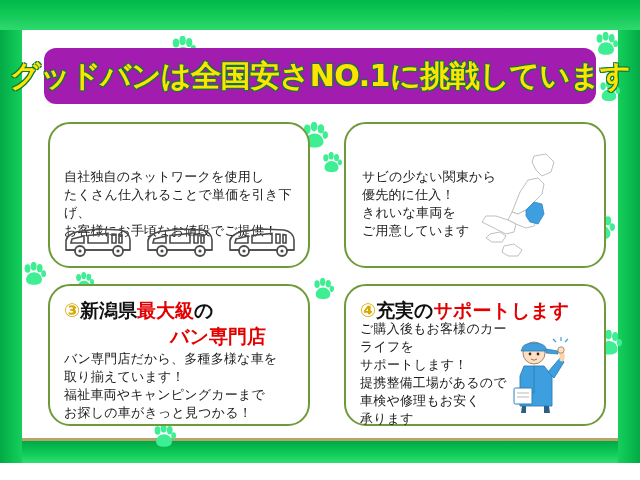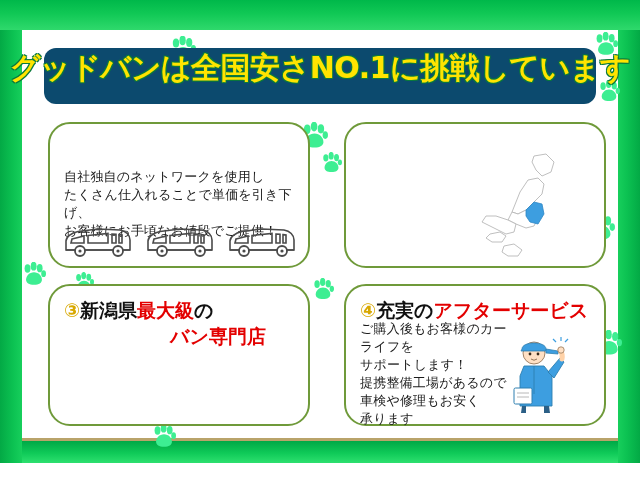--- a/index.html
+++ b/index.html
@@ -16,22 +16,22 @@
   .frame-right{position:absolute;left:618px;top:30px;width:22px;height:433px;
       background:linear-gradient(90deg,#17cf5c 0%,#0cc252 40%,#03a945 100%);}
   .frame-bottom{position:absolute;left:22px;top:441px;width:596px;height:22px;
       background:linear-gradient(180deg,#00a846 0%,#0fca58 55%,#2ee06f 100%);}
   .frame-bottom-line{position:absolute;left:22px;top:438px;width:596px;height:3px;
       background:#b9a36a;}
   .canvas{position:absolute;left:22px;top:30px;width:596px;height:408px;background:#ffffff;}
 
   
   .banner{position:absolute;left:44px;top:48px;width:552px;height:56px;
-      border-radius:12px;background:#0c4a6e;
-      display:flex;justify-content:center;}
+      border-radius:12px;background:#a21caf;
+      display:flex;align-items:center;justify-content:center;}
   .banner-text{font-size:30px;font-weight:bold;color:#ffe400;letter-spacing:-0.5px;
       white-space:nowrap;
       text-shadow:1px 1px 0 #0a7a3c,-1px 1px 0 #0a7a3c,1px -1px 0 #0a7a3c,-1px -1px 0 #0a7a3c;}
 
   
   .paw{position:absolute;}
   .paw svg{display:block;}
 
   
   .box{position:absolute;background:#ffffff;border:2px solid #6f9a3a;border-radius:22px;
@@ -251,43 +251,51 @@
           <circle cx="56" cy="27" r="5"></circle>
         </g>
       <g fill="#4a4a4a">
           <circle cx="18" cy="27" r="1.6"></circle>
           <circle cx="56" cy="27" r="1.6"></circle>
         </g>
     </svg>
   </div>
 
   <div class="box box-2"></div>
+  <div class="body-text" style="left:362px;top:168px;width:150px;">サビの少ない関東から
+優先的に仕入！
+きれいな車両を
+ご用意しています</div>
   <div class="map">
     <svg width="102" height="108" viewBox="0 0 102 108">
       <g fill="#ffffff" stroke="#b8b8b8" stroke-width="0.9">
         <path d="M66 4 L78 2 L86 10 L83 20 L74 24 L68 18 L64 10 Z"></path>
         <path d="M60 28 L70 26 L76 32 L74 42 L66 50 L58 58 L50 62 L44 60 L48 50 L52 40 Z"></path>
         <path d="M44 60 L50 62 L58 58 L64 60 L70 66 L66 74 L58 76 L48 72 L40 68 Z"></path>
         <path d="M40 68 L48 72 L46 80 L38 82 L30 78 L22 74 L14 70 L18 64 L28 64 Z"></path>
         <path d="M22 82 L32 80 L38 84 L34 90 L24 90 L18 86 Z"></path>
         <path d="M36 94 L46 92 L54 98 L50 104 L40 104 L34 100 Z"></path>
       </g>
       <path d="M58 58 L66 50 L74 52 L76 62 L70 72 L62 70 L58 64 Z" fill="#3d9ee0" stroke="#2e86c4" stroke-width="0.8"></path>
     </svg>
   </div>
 
   <div class="box box-3"></div>
   <div class="head" style="left:64px;top:300px;">
     <span class="num">③</span><span>新潟県</span><span class="red">最大級</span><span>の</span>
   </div>
   <div class="head2" style="left:170px;top:324px;">バン専門店</div>
+  <div class="body-text" style="left:64px;top:350px;width:240px;">バン専門店だから、多種多様な車を
+取り揃えています！
+福祉車両やキャンピングカーまで
+お探しの車がきっと見つかる！</div>
 
   <div class="box box-4"></div>
   <div class="head" style="left:360px;top:300px;">
-    <span class="num">④</span><span>充実の</span><span class="red">アフターサービス</span>
+    <span class="num">④</span><span>充実の</span><span class="red">サポートします</span>
   </div>
   <div class="body-text" style="left:360px;top:320px;width:160px;">ご購入後もお客様のカーライフを
 サポートします！
 提携整備工場があるので
 車検や修理もお安く
 承ります</div>
   <div class="mech">
     <svg width="70" height="78" viewBox="0 0 70 78">
       <ellipse cx="30" cy="17" rx="11" ry="11" fill="#ffe0c4" stroke="#8a6a4a" stroke-width="0.8"></ellipse>
       <path d="M18 13 C18 5 42 5 42 13 L43 15 L17 15 Z" fill="#3d9ee0" stroke="#2e7fb0" stroke-width="0.8"></path>

